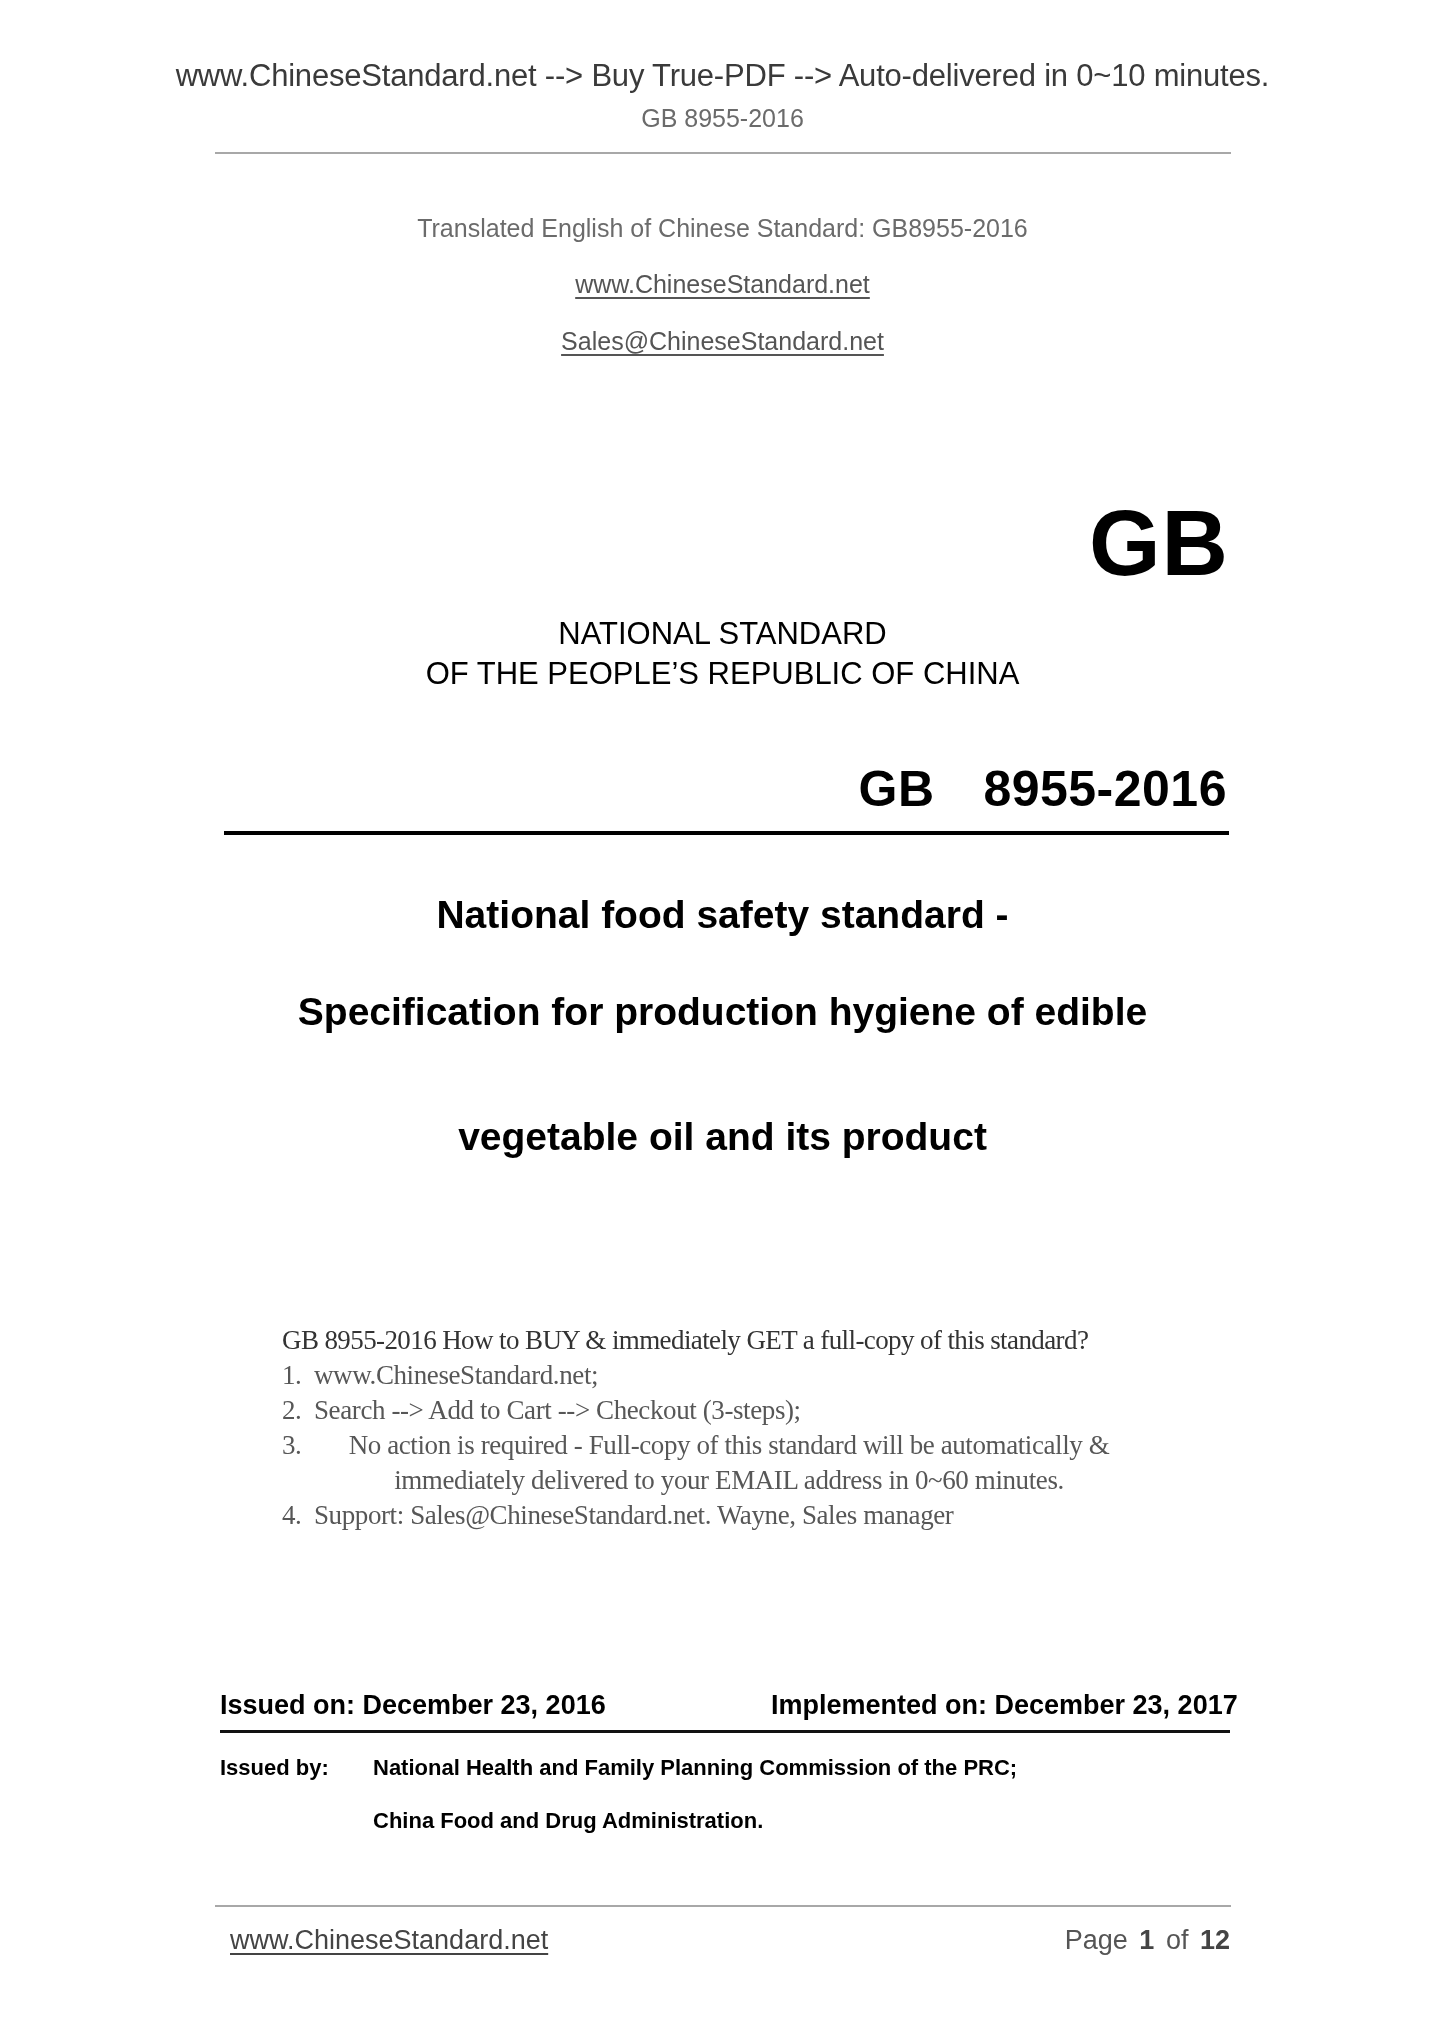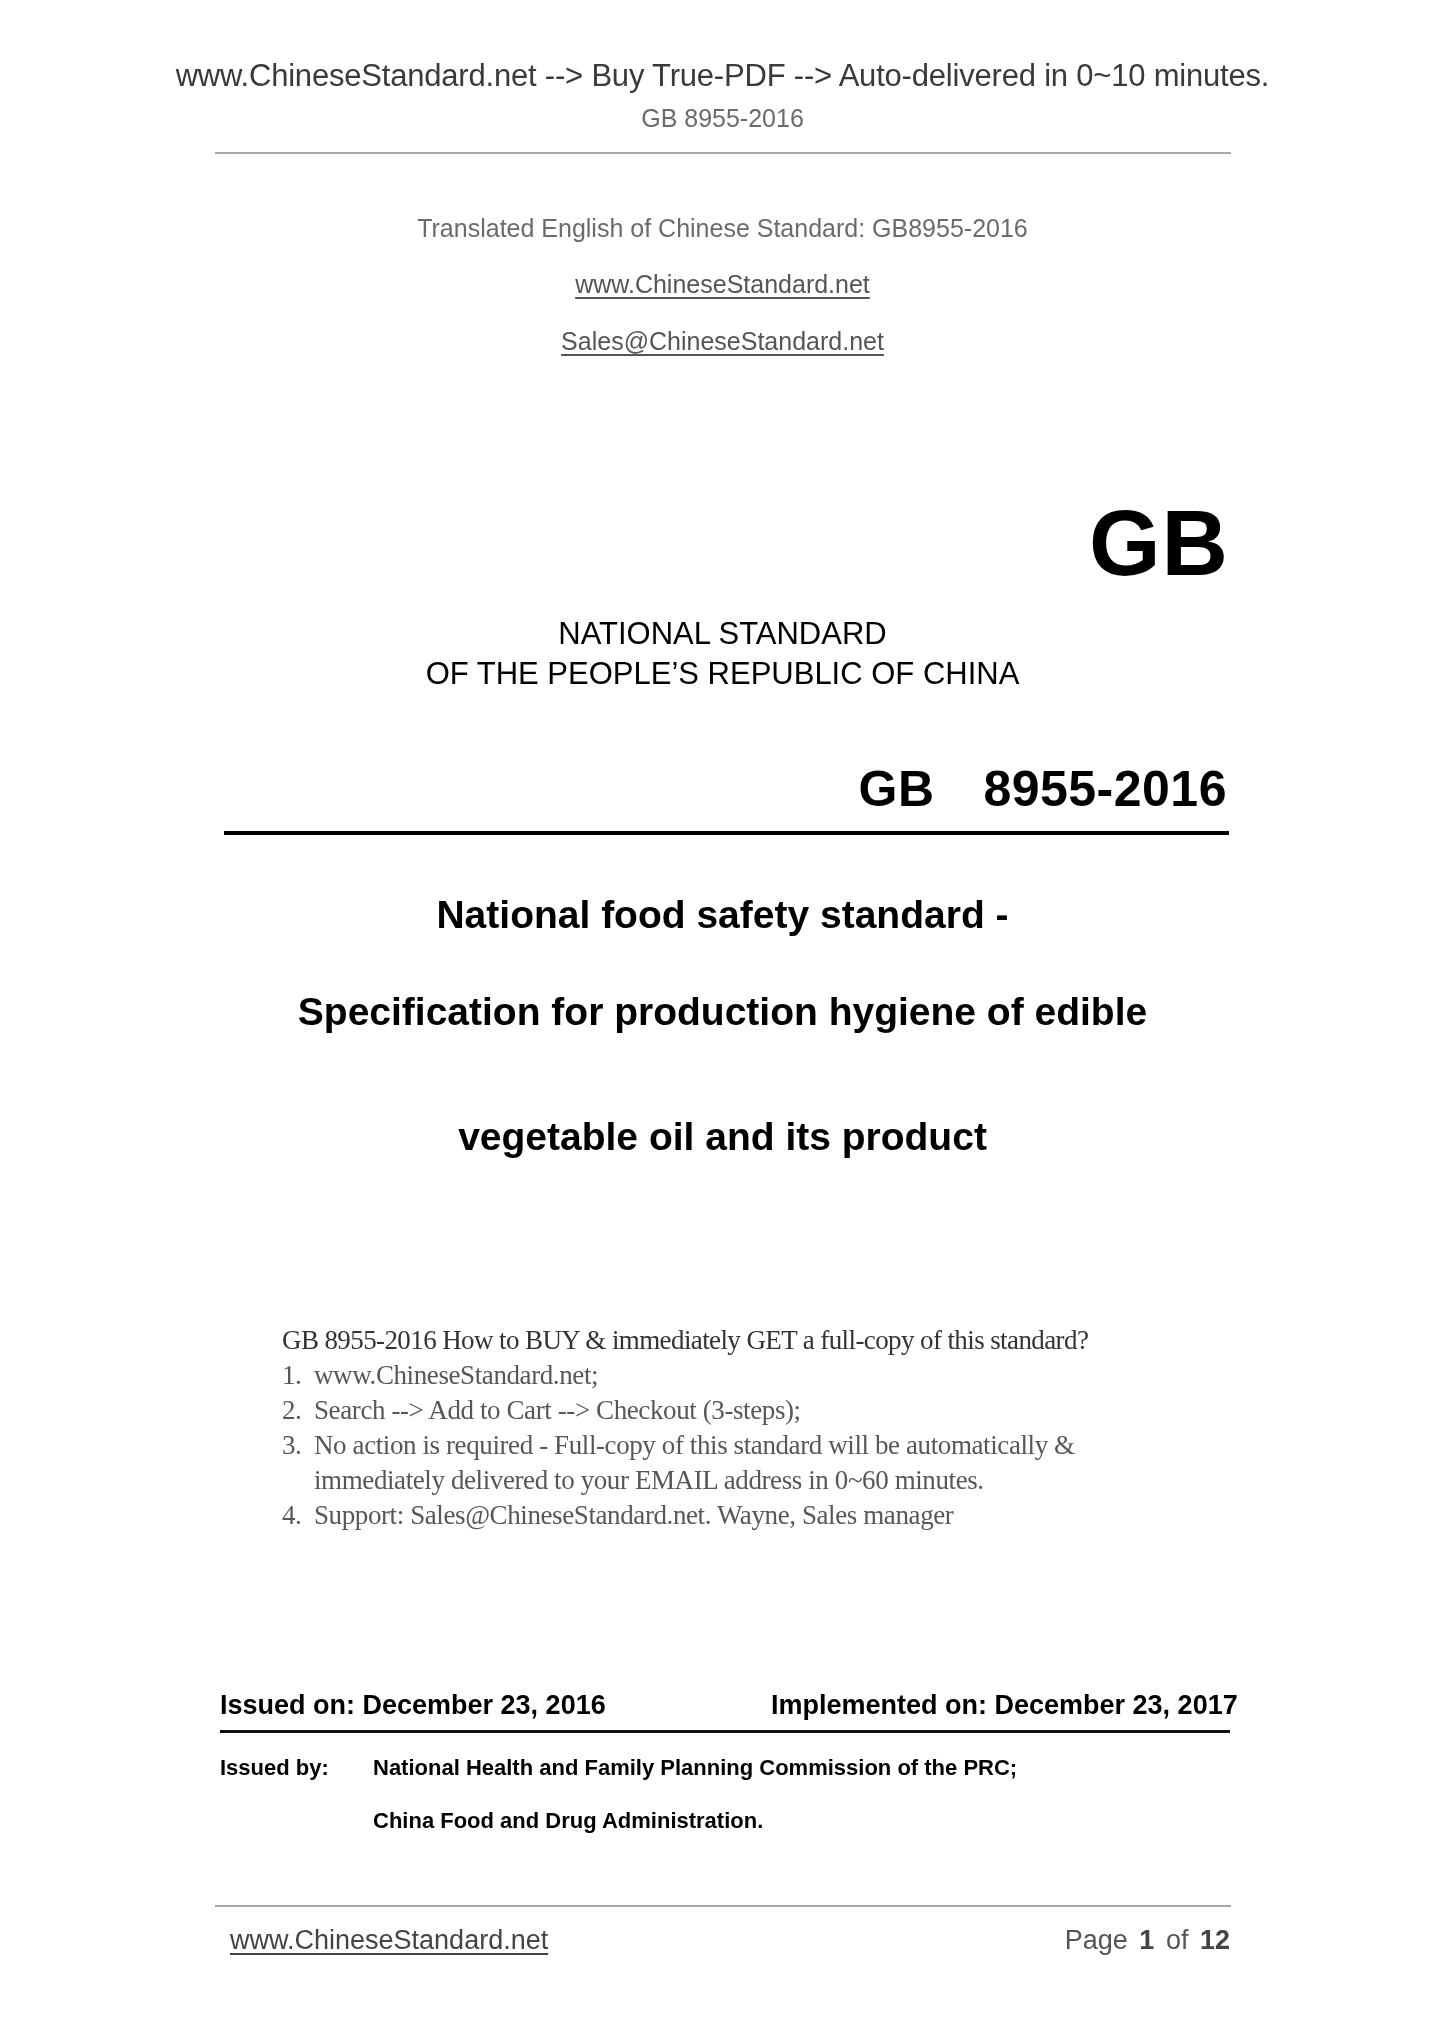--- a/index.html
+++ b/index.html
@@ -81,21 +81,21 @@
     <li class="buy-item">
       <span class="buy-num">1.</span>
       <span class="buy-text">www.ChineseStandard.net;</span>
     </li>
     <li class="buy-item">
       <span class="buy-num">2.</span>
       <span class="buy-text">Search --&gt; Add to Cart --&gt; Checkout (3-steps);</span>
     </li>
     <li class="buy-item">
       <span class="buy-num">3.</span>
-      <span class="buy-text" style="width: 830px;">No action is required  - Full-copy of this standard will be automatically &amp; immediately delivered to your EMAIL address in 0~60 minutes.</span>
+      <span class="buy-text" style="width: 830px; text-align: center;">No action is required  - Full-copy of this standard will be automatically &amp; immediately delivered to your EMAIL address in 0~60 minutes.</span>
     </li>
     <li class="buy-item">
       <span class="buy-num">4.</span>
       <span class="buy-text">Support: Sales@ChineseStandard.net. Wayne, Sales manager</span>
     </li>
   </ul>
 </div>
 
 <div class="abs dates issued-on">Issued on: December 23, 2016</div>
 <div class="abs dates impl-on">Implemented on: December 23, 2017</div>

